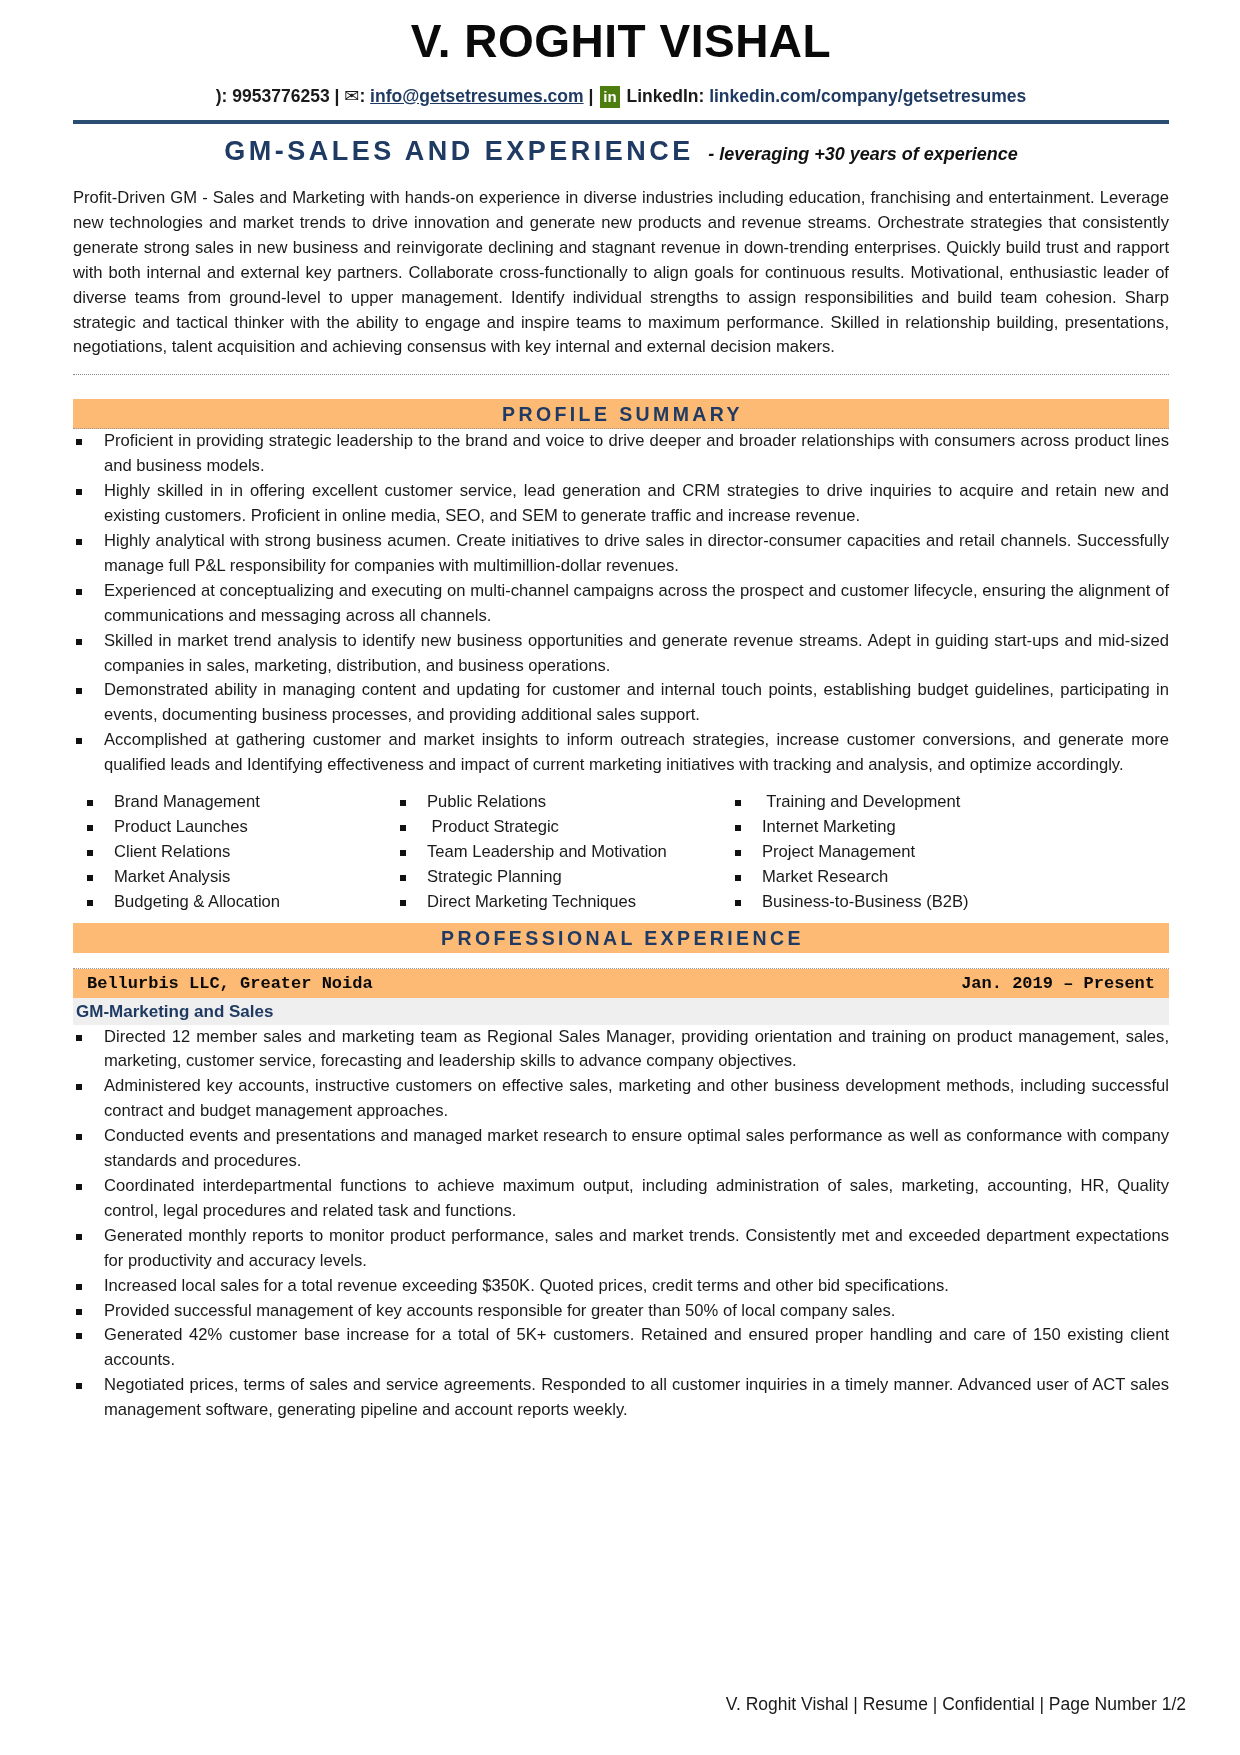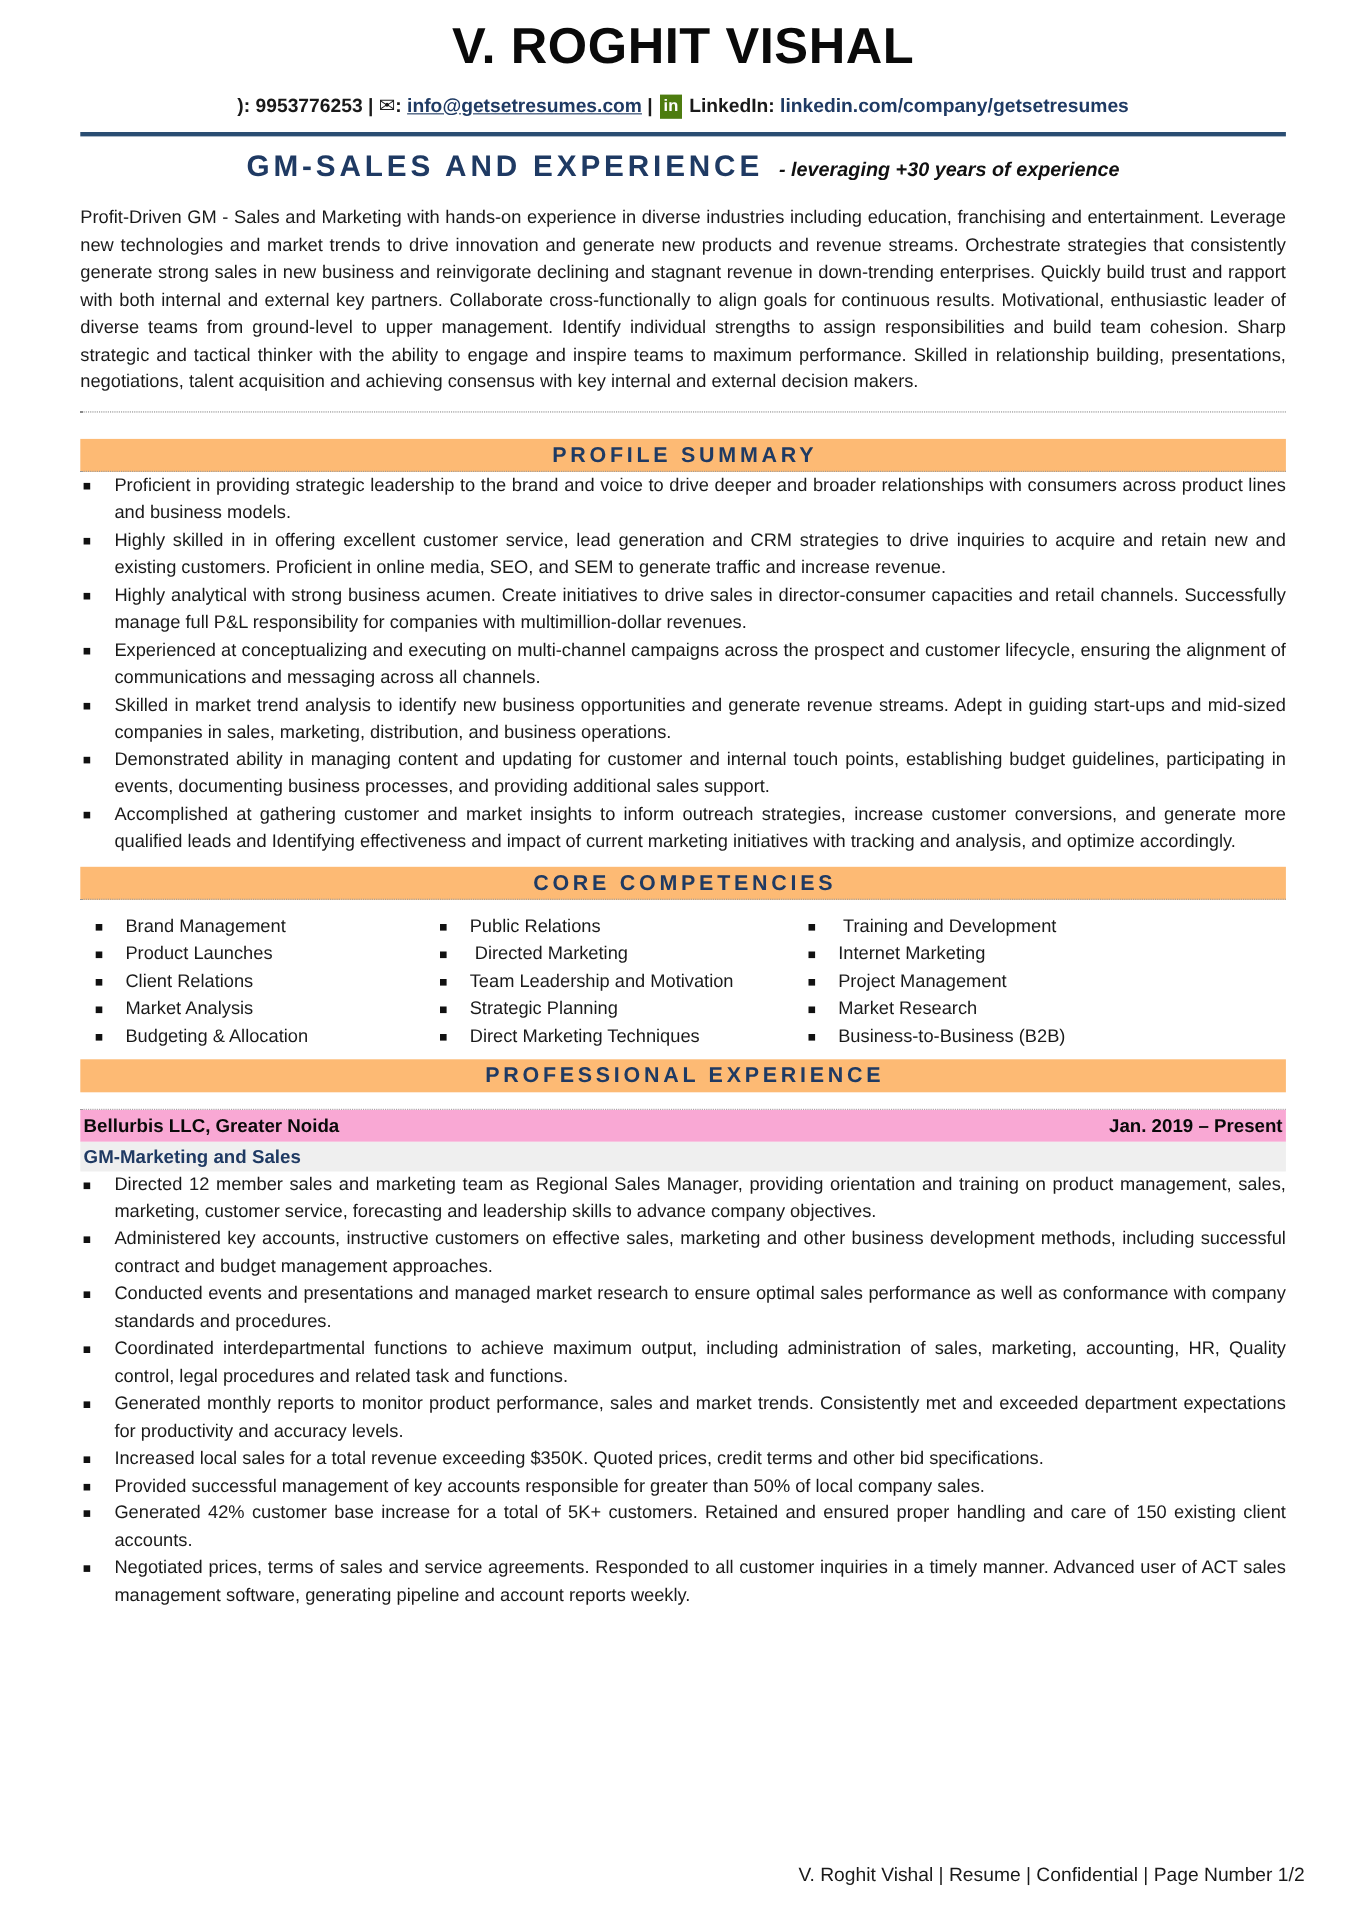--- a/index.html
+++ b/index.html
@@ -137,29 +137,30 @@
     }
     .comp-col.c1 { width: 323px; }
     .comp-col.c2 { width: 335px; padding-left: 0; }
     .comp-col.c2 li { padding-left: 31px; }
     .comp-col.c2 li .sq { left: 4px; }
     .comp-col.c3 li { padding-left: 31px; }
     .comp-col.c3 li .sq { left: 4px; }
     .sec-exp { margin-top: 8px; border-bottom: none; }
     .exp-gap { height: 16px; border-bottom: 1px dotted #999; }
     .job-row {
-      background: #f9a8d4;
+      background: #fdba74;
       display: flex;
       justify-content: space-between;
       height: 29px;
       line-height: 29px;
-      padding: 0 3px;
+      padding: 0 14px;
       font-size: 17px;
       font-weight: bold;
       color: #0a0a0a;
+      font-family: Liberation Mono, monospace;
     }
     .job-title-row {
       background: #efefef;
       height: 27px;
       line-height: 27px;
       padding: 0 3px;
       font-size: 17px;
       font-weight: bold;
       color: #1f3a63;
     }
@@ -206,32 +207,31 @@
   <ul class="bullets">
     <li><span class="sq"></span><span>Proficient in providing strategic leadership to the brand and voice to drive deeper and broader relationships with consumers across product lines and business models.</span></li>
     <li><span class="sq"></span><span>Highly skilled in in offering excellent customer service, lead generation and CRM strategies to drive inquiries to acquire and retain new and existing customers. Proficient in online media, SEO, and SEM to generate traffic and increase revenue.</span></li>
     <li><span class="sq"></span><span> Highly analytical with strong business acumen. Create initiatives to drive sales in director-consumer capacities and retail channels. Successfully manage full P&amp;L responsibility for companies with multimillion-dollar revenues.</span></li>
     <li><span class="sq"></span><span>Experienced at conceptualizing and executing on multi-channel campaigns across the prospect and customer lifecycle, ensuring the alignment of communications and messaging across all channels.</span></li>
     <li><span class="sq"></span><span>Skilled in market trend analysis to identify new business opportunities and generate revenue streams. Adept in guiding start-ups and mid-sized companies in sales, marketing, distribution, and business operations.</span></li>
     <li><span class="sq"></span><span>Demonstrated ability in managing content and updating for customer and internal touch points, establishing budget guidelines, participating in events, documenting business processes, and providing additional sales support.</span></li>
     <li><span class="sq"></span><span>Accomplished at gathering customer and market insights to inform outreach strategies, increase customer conversions, and generate more qualified leads and Identifying effectiveness and impact of current marketing initiatives with tracking and analysis, and optimize accordingly.</span></li>
   </ul>
 
-  <div class="section-header sec-core">CORE COMPETENCIES</div>
   <div class="competencies">
     <ul class="comp-col c1">
       <li><span class="sq"></span><span>Brand Management</span></li>
       <li><span class="sq"></span><span>Product Launches</span></li>
       <li><span class="sq"></span><span>Client Relations</span></li>
       <li><span class="sq"></span><span>Market Analysis</span></li>
       <li><span class="sq"></span><span>Budgeting &amp; Allocation</span></li>
     </ul>
     <ul class="comp-col c2">
       <li><span class="sq"></span><span>Public Relations</span></li>
-      <li><span class="sq"></span><span style="white-space:pre"> Directed Marketing</span></li>
+      <li><span class="sq"></span><span style="white-space:pre"> Product Strategic</span></li>
       <li><span class="sq"></span><span>Team Leadership and Motivation</span></li>
       <li><span class="sq"></span><span>Strategic Planning</span></li>
       <li><span class="sq"></span><span>Direct Marketing Techniques</span></li>
     </ul>
     <ul class="comp-col c3">
       <li><span class="sq"></span><span style="white-space:pre"> Training and Development</span></li>
       <li><span class="sq"></span><span>Internet Marketing</span></li>
       <li><span class="sq"></span><span>Project Management</span></li>
       <li><span class="sq"></span><span>Market Research</span></li>
       <li><span class="sq"></span><span>Business-to-Business (B2B)</span></li>

